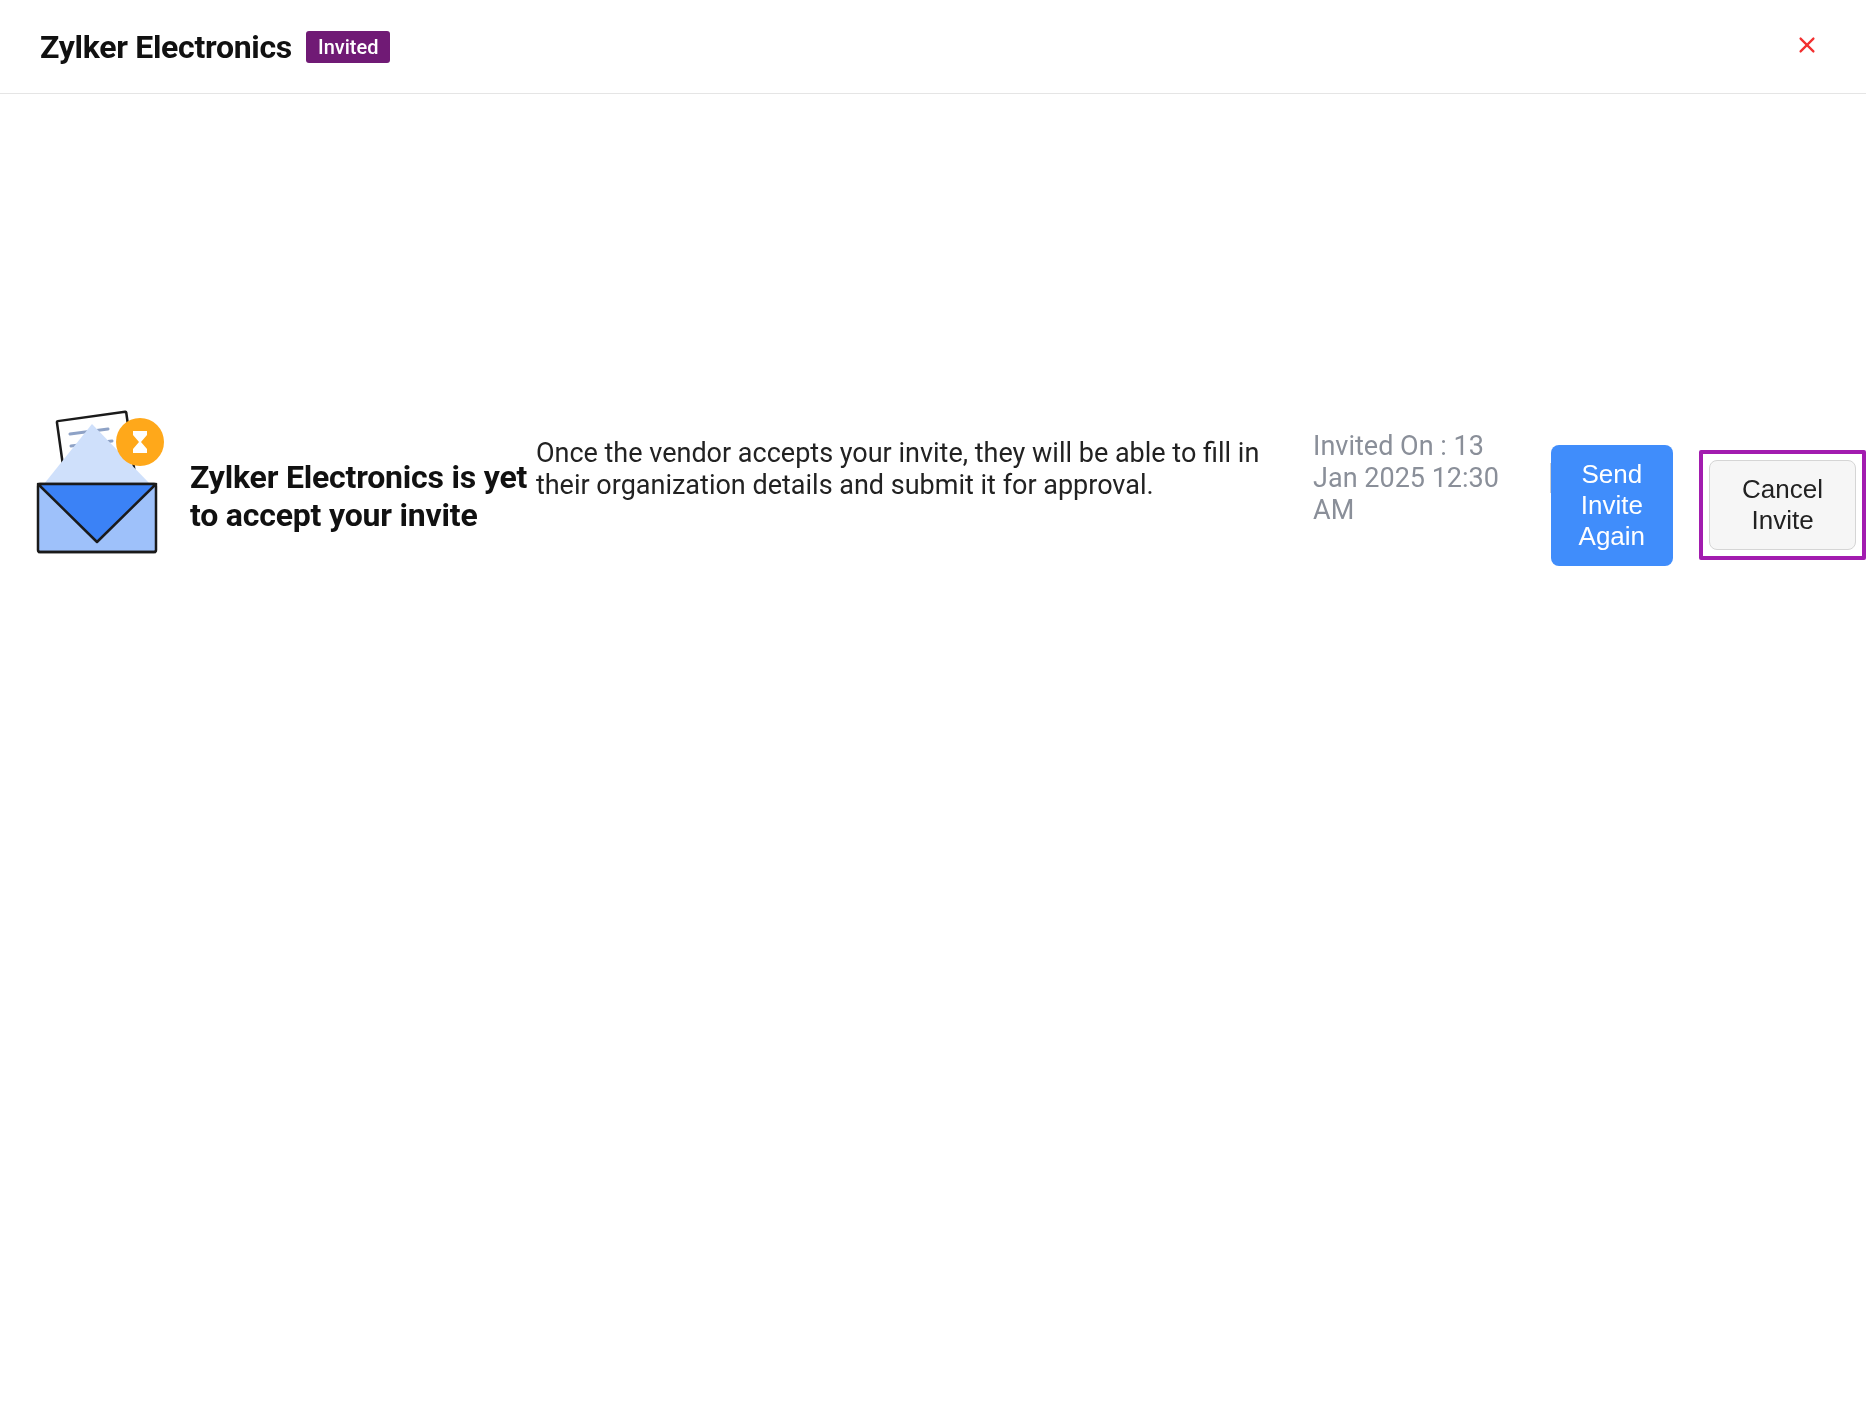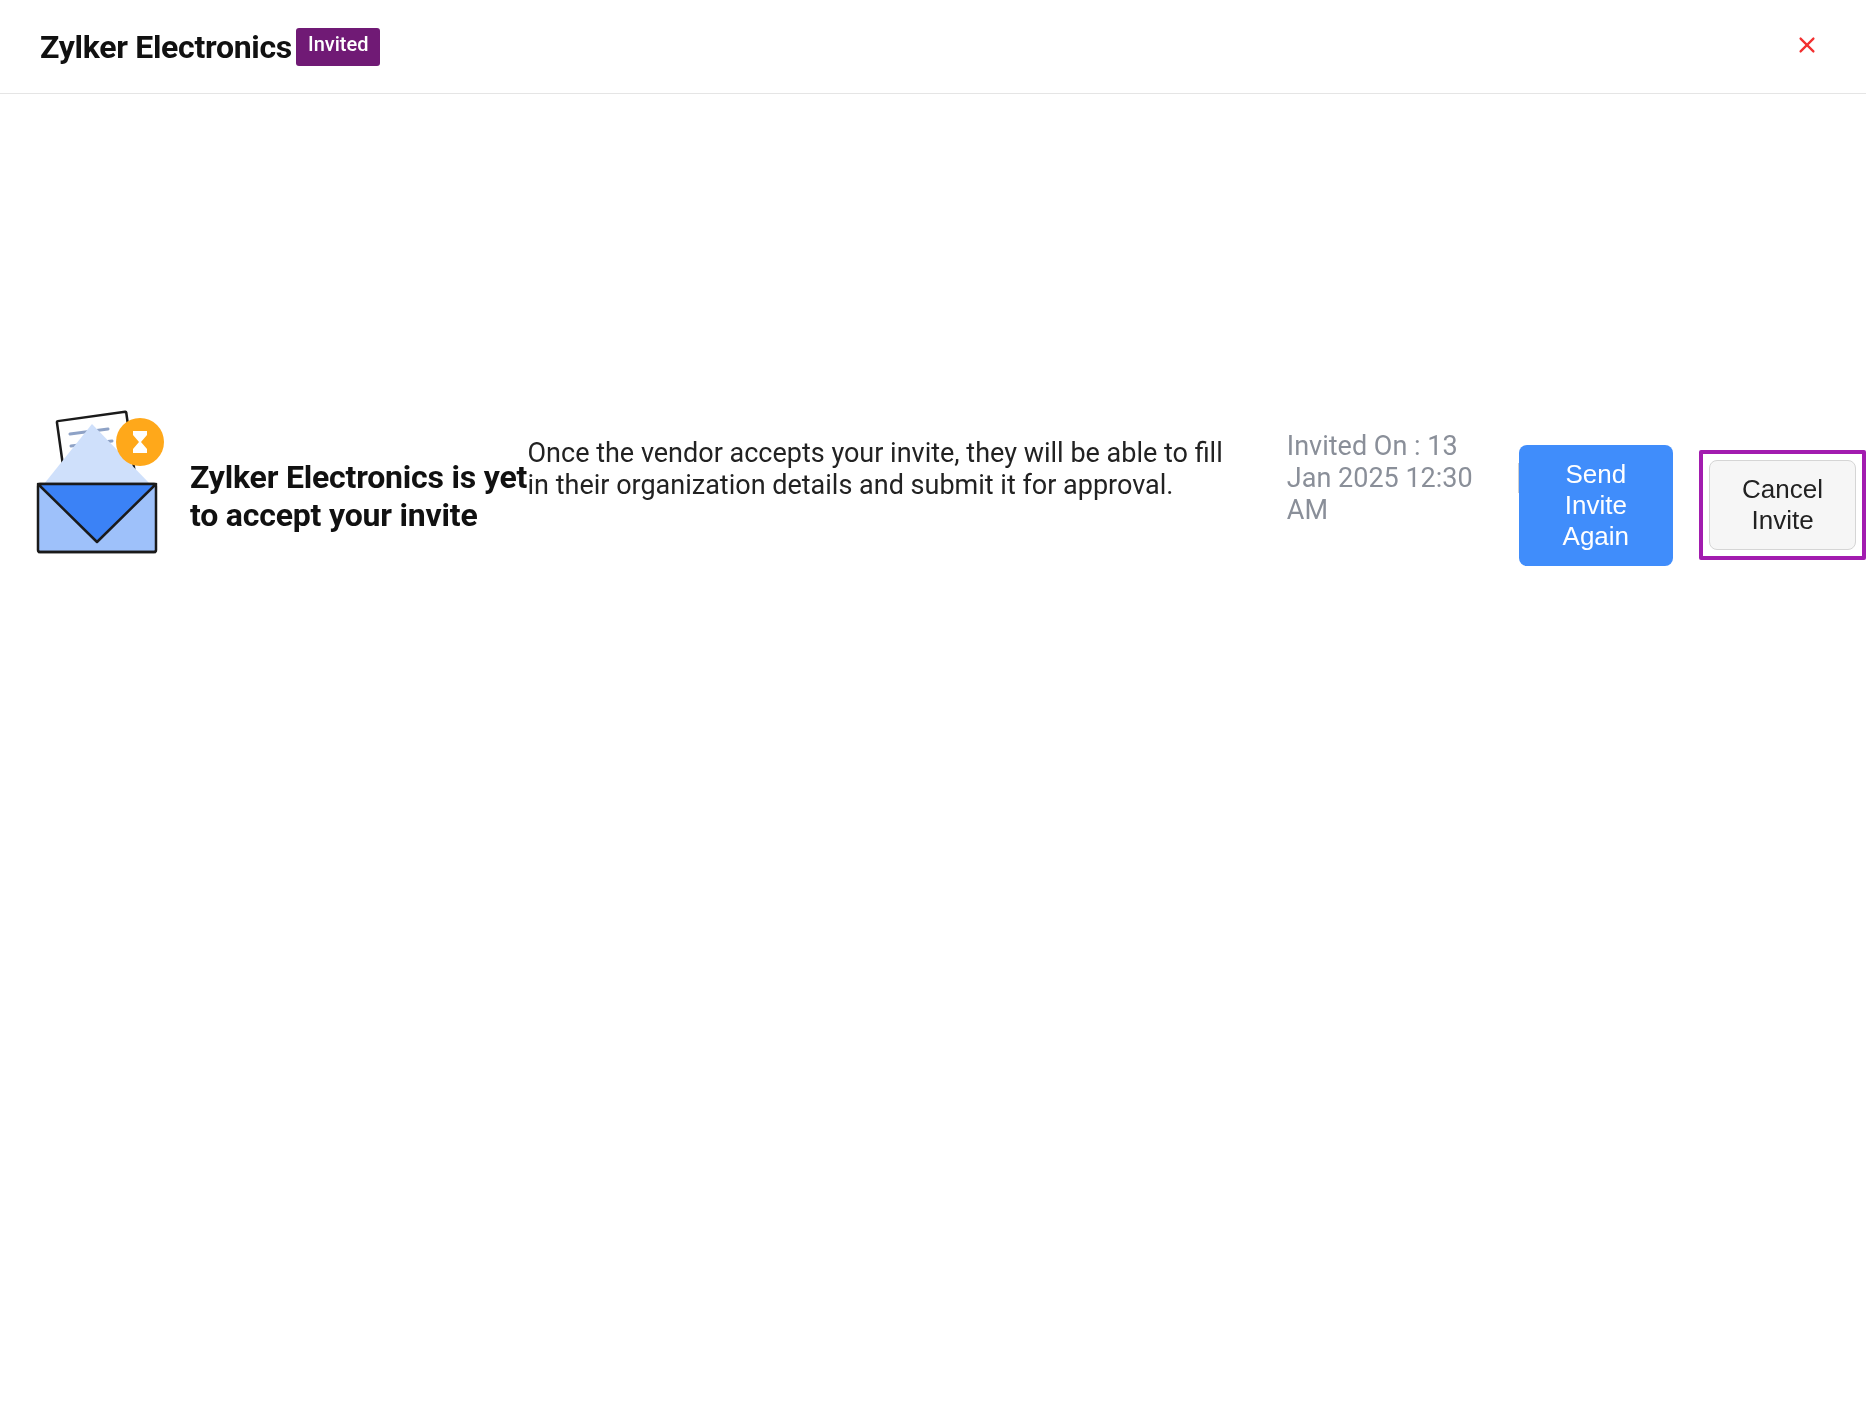--- a/index.html
+++ b/index.html
@@ -14,21 +14,22 @@
     .header {
       display: flex;
       align-items: center;
       justify-content: space-between;
       padding: 26px 40px 26px 40px;
       border-bottom: 1px solid #e5e5e5;
     }
 
     .header-left {
       display: flex;
-      gap: 4px;
+      align-items: center;
+      gap: 14px;
     }
 
     .page-title {
       font-size: 32px;
       font-weight: 700;
       color: #111111;
       letter-spacing: -0.3px;
     }
 
     .status-badge {
@@ -102,21 +103,21 @@
       align-items: center;
       gap: 26px;
     }
 
     .btn-primary {
       background: #408dfb;
       color: #ffffff;
       border: none;
       font-size: 26px;
       font-weight: 500;
-      padding: 14px 44px;
+      padding: 14px 28px;
       border-radius: 8px;
       cursor: pointer;
     }
 
     .cancel-wrap {
       border: 4px solid #a21caf;
       border-radius: 2px;
       padding: 6px;
     }
 

